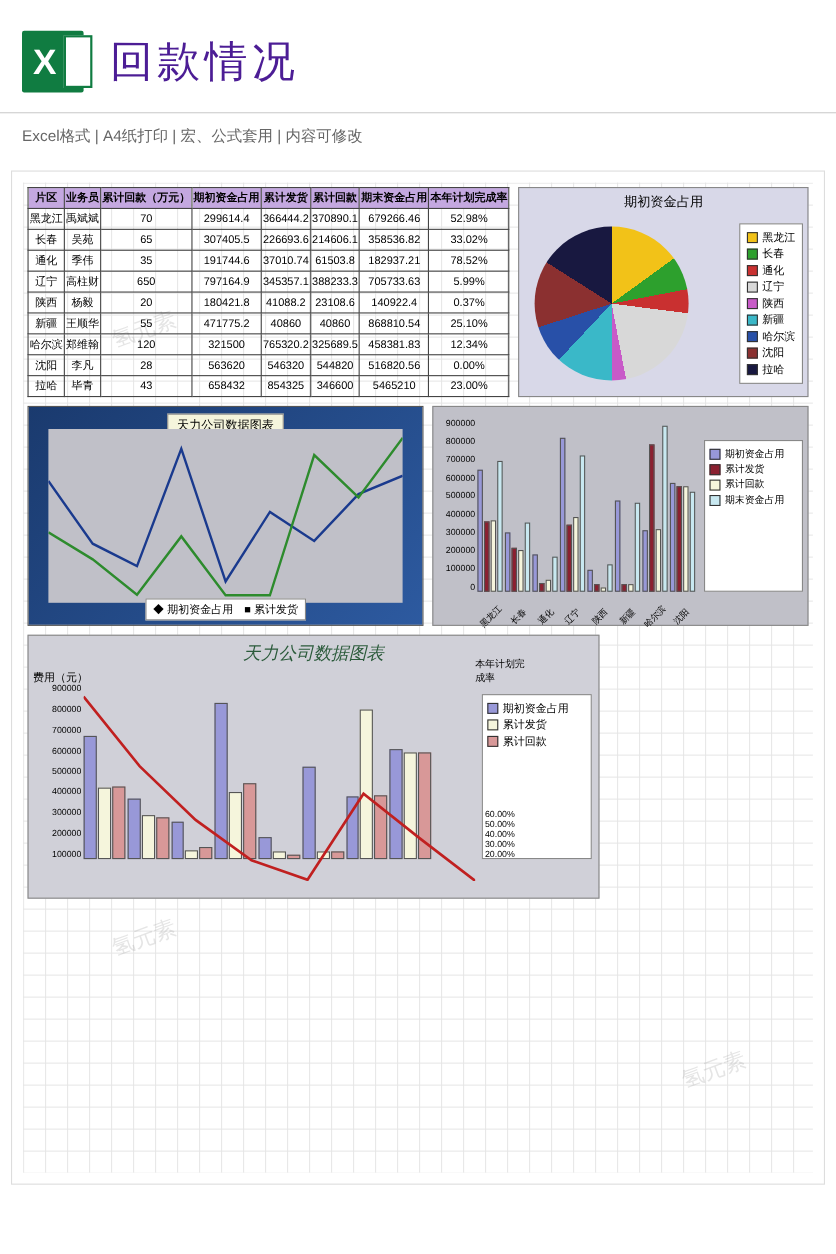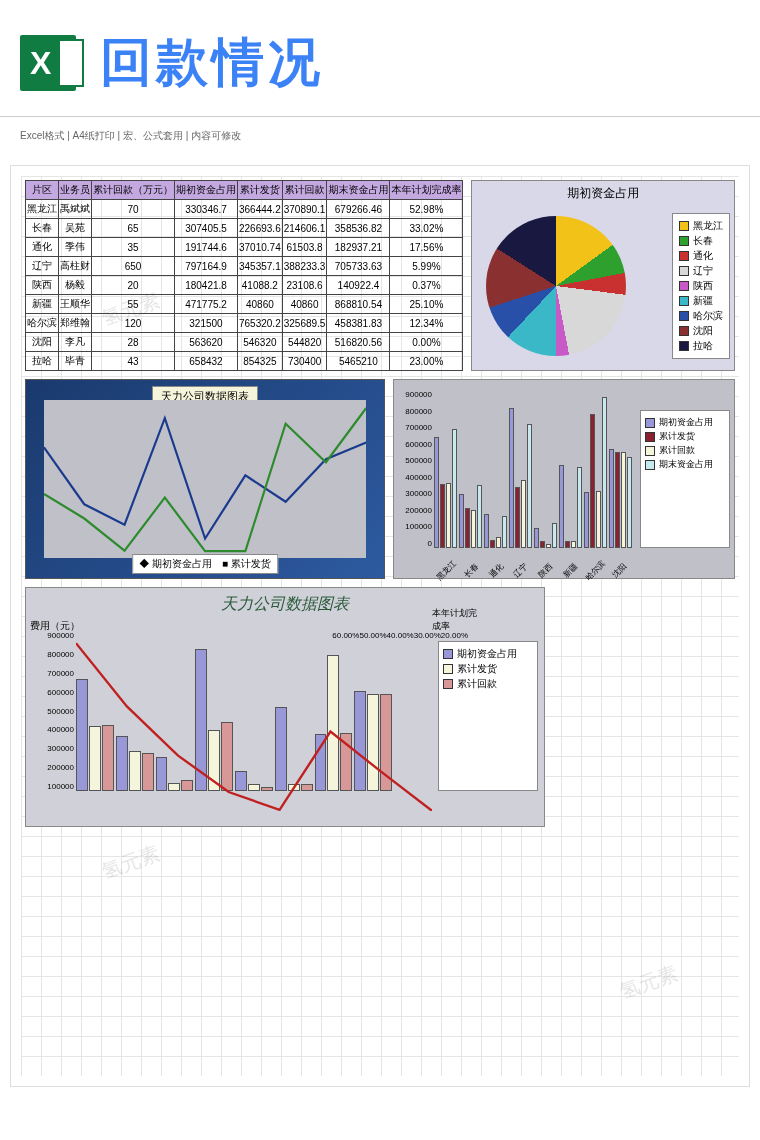--- a/index.html
+++ b/index.html
@@ -1,32 +1,32 @@
 <!DOCTYPE html>
 <html><head>
 <meta charset="utf-8">
 <style>
 *{box-sizing:border-box;margin:0;padding:0}
 body{font-family:"Microsoft YaHei",Arial,sans-serif;background:#fff;width:760px}
 .header{display:flex;align-items:center;padding:28px 20px 18px 20px;border-bottom:1px solid #ccc}
 .excel-icon{width:56px;height:56px;background:#107c41;position:relative;margin-right:24px;border-radius:2px}
 .excel-icon::before{content:"";position:absolute;right:-8px;top:4px;bottom:4px;width:22px;background:#fff;border:2px solid #107c41}
 .excel-icon::after{content:"X";position:absolute;left:10px;top:10px;color:#fff;font-size:32px;font-weight:bold;font-family:Arial}
-.title{font-size:52px;font-weight:700;color:#3b82f6;letter-spacing:4px}
-.subtitle{padding:12px 20px;font-size:10px;color:#666}
+.title{font-size:39px;font-weight:400;color:#4c1d95;letter-spacing:4px}
+.subtitle{padding:12px 20px;font-size:14px;color:#666}
 .preview{background:#fff;padding:10px;margin:10px;border:1px solid #ddd;position:relative}
 .sheet{background:#fff;position:relative;min-height:900px}
 .watermark{position:absolute;font-size:20px;color:rgba(150,150,150,.25);transform:rotate(-20deg);pointer-events:none}
 .wm1{top:120px;left:80px}.wm2{top:120px;right:40px}.wm3{top:430px;left:200px}.wm4{bottom:200px;left:80px}.wm5{bottom:80px;right:60px}
 .section-title{text-align:center;font-family:KaiTi,serif;font-size:18px;font-weight:bold;margin:8px 0;font-style:italic}
 .row1{display:flex;gap:8px;padding:4px}
 .table-box{flex:0 0 360px}
 table.data{border-collapse:collapse;width:100%;font-size:10px}
 table.data th,table.data td{border:1px solid #444;padding:2px 1px;text-align:center;white-space:nowrap;overflow:hidden}
-table.data th{background:#c4a8e0;font-weight:normal}
+table.data th{background:#c4a8e0;font-weight:bold}
 .pie-box{flex:1;background:#d8d8e8;border:1px solid #888;padding:4px;display:flex;flex-direction:column}
 .pie-title{text-align:center;font-size:12px;margin-bottom:4px}
 .pie-content{display:flex;align-items:center;flex:1}
 .pie-chart{width:140px;height:140px;border-radius:50%;position:relative;margin-left:10px}
 .pie-legend{margin-left:auto;background:#fff;border:1px solid #888;padding:4px 6px;font-size:10px}
 .leg-item{display:flex;align-items:center;margin:1px 0}
 .leg-sw{width:10px;height:10px;margin-right:4px;border:1px solid #333}
 .row2{display:flex;gap:8px;padding:4px}
 .line-box{flex:0 0 360px;height:200px;background:linear-gradient(135deg,#1a3a6e,#2d5aa0);border:1px solid #555;position:relative;display:flex;align-items:center;justify-content:center}
 .line-inner{width:90%;height:80%;background:#c0c0c8;position:relative}
@@ -42,21 +42,21 @@
 .x-axis{position:absolute;left:40px;right:4px;bottom:2px;display:flex;font-size:8px}
 .x-lbl{flex:1;text-align:center;transform:rotate(-45deg);transform-origin:center;white-space:nowrap}
 .row3{padding:4px;display:flex}
 .combo-box{width:520px;height:240px;background:#d0d0d8;border:1px solid #888;position:relative}
 .combo-title{text-align:center;font-family:KaiTi,serif;font-size:16px;font-style:italic;color:#2a5a3a;margin:6px 0}
 .combo-content{display:flex;height:190px}
 .combo-plot{flex:1;position:relative;padding:4px 4px 4px 50px}
 .combo-legend{width:100px;background:#fff;border:1px solid #888;margin:20px 6px;padding:4px;font-size:10px}
 .grid-bg{position:absolute;inset:0;background-image:linear-gradient(#e5e5e5 1px,transparent 1px),linear-gradient(90deg,#e5e5e5 1px,transparent 1px);background-size:20px 20px}
 .y-left{position:absolute;left:4px;top:10px;bottom:20px;font-size:8px;display:flex;flex-direction:column;justify-content:space-between;text-align:right;width:44px}
-.y-right{position:absolute;right:-36px;top:10px;bottom:20px;font-size:8px;display:flex;flex-direction:row;justify-content:flex-end}
+.y-right{position:absolute;right:-36px;top:10px;bottom:20px;font-size:8px;display:flex;flex-direction:column;justify-content:flex-end}
 svg.line-svg{position:absolute;inset:0;width:100%;height:100%}
 </style>
 </head>
 <body>
 
 <div class="header">
   <div class="excel-icon"></div>
   <div class="title">回款情况</div>
 </div>
 <div class="subtitle">Excel格式 |  A4纸打印 | 宏、公式套用 | 内容可修改</div>
@@ -85,21 +85,21 @@
                   <th>累计回款</th>
                   <th>期末资金占用</th>
                   <th>本年计划完成率</th>
                 </tr>
               </thead>
       <tbody id="tbody">
                 <tr>
                   <td>黑龙江</td>
                   <td>禹斌斌</td>
                   <td>70</td>
-                  <td>330346.7</td>
+                  <td>299614.4</td>
                   <td>366444.2</td>
                   <td>370890.1</td>
                   <td>679266.46</td>
                   <td>52.98%</td>
                 </tr>
                 <tr>
                   <td>长春</td>
                   <td>吴苑</td>
                   <td>65</td>
                   <td>307405.5</td>
@@ -109,21 +109,21 @@
                   <td>33.02%</td>
                 </tr>
                 <tr>
                   <td>通化</td>
                   <td>季伟</td>
                   <td>35</td>
                   <td>191744.6</td>
                   <td>37010.74</td>
                   <td>61503.8</td>
                   <td>182937.21</td>
-                  <td>17.56%</td>
+                  <td>78.52%</td>
                 </tr>
                 <tr>
                   <td>辽宁</td>
                   <td>高柱财</td>
                   <td>650</td>
                   <td>797164.9</td>
                   <td>345357.1</td>
                   <td>388233.3</td>
                   <td>705733.63</td>
                   <td>5.99%</td>
@@ -167,21 +167,21 @@
                   <td>544820</td>
                   <td>516820.56</td>
                   <td>0.00%</td>
                 </tr>
                 <tr>
                   <td>拉哈</td>
                   <td>毕青</td>
                   <td>43</td>
                   <td>658432</td>
                   <td>854325</td>
-                  <td>730400</td>
+                  <td>346600</td>
                   <td>5465210</td>
                   <td>23.00%</td>
                 </tr>
               </tbody>
     </table>
   </div>
   <div class="pie-box">
     <div class="pie-title">期初资金占用</div>
     <div class="pie-content">
       <div class="pie-chart" id="pie" style="background: conic-gradient(rgb(242, 194, 24) 0%, rgb(242, 194, 24) 15%, rgb(45, 160, 45) 15%, rgb(45, 160, 45) 22%, rgb(201, 48, 48) 22%, rgb(201, 48, 48) 27%, rgb(216, 216, 216) 27%, rgb(216, 216, 216) 47%, rgb(200, 90, 200) 47%, rgb(200, 90, 200) 50%, rgb(58, 184, 200) 50%, rgb(58, 184, 200) 62%, rgb(40, 80, 168) 62%, rgb(40, 80, 168) 70%, rgb(139, 48, 48) 70%, rgb(139, 48, 48) 84%, rgb(24, 24, 64) 84%, rgb(24, 24, 64) 100%);"></div>

